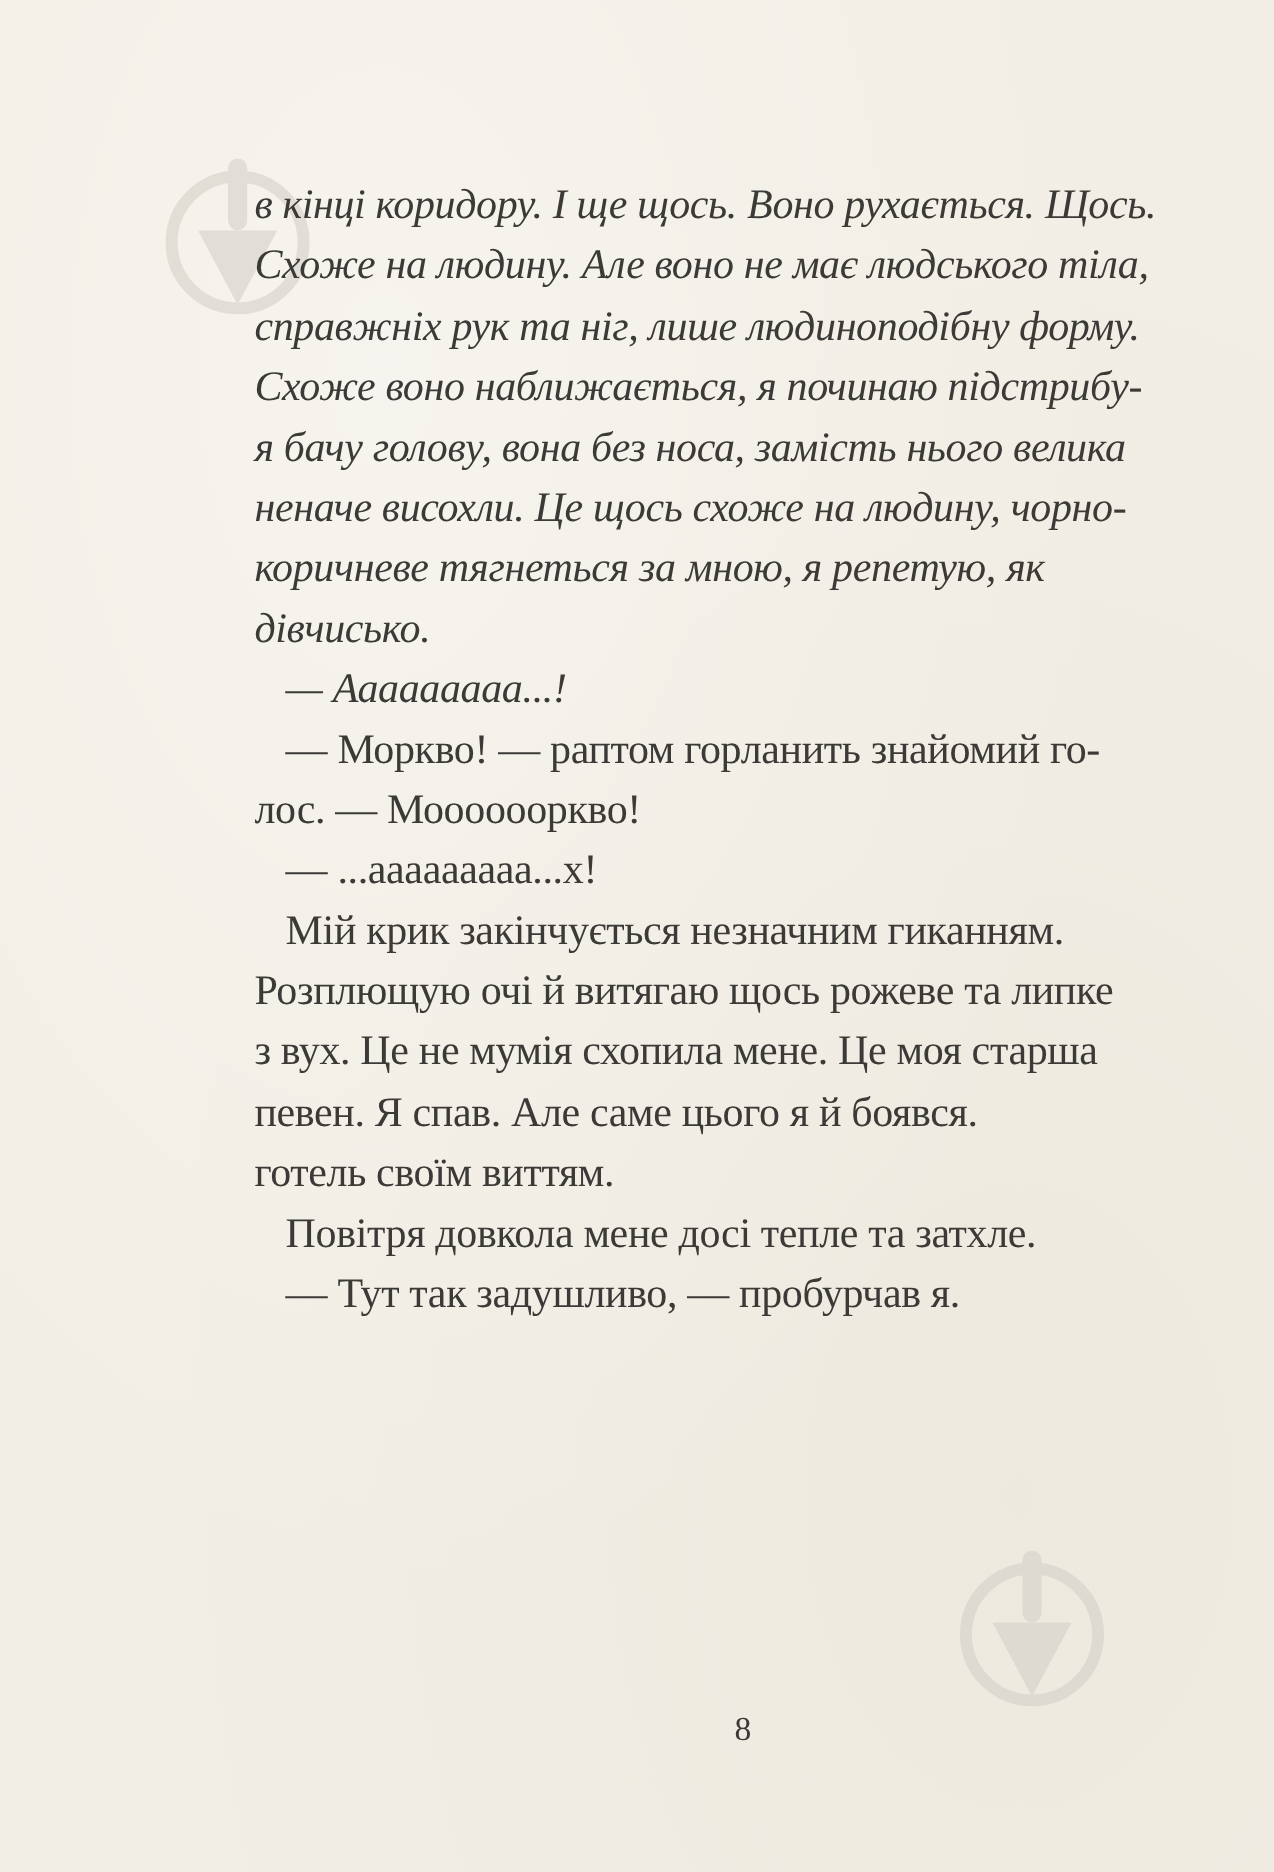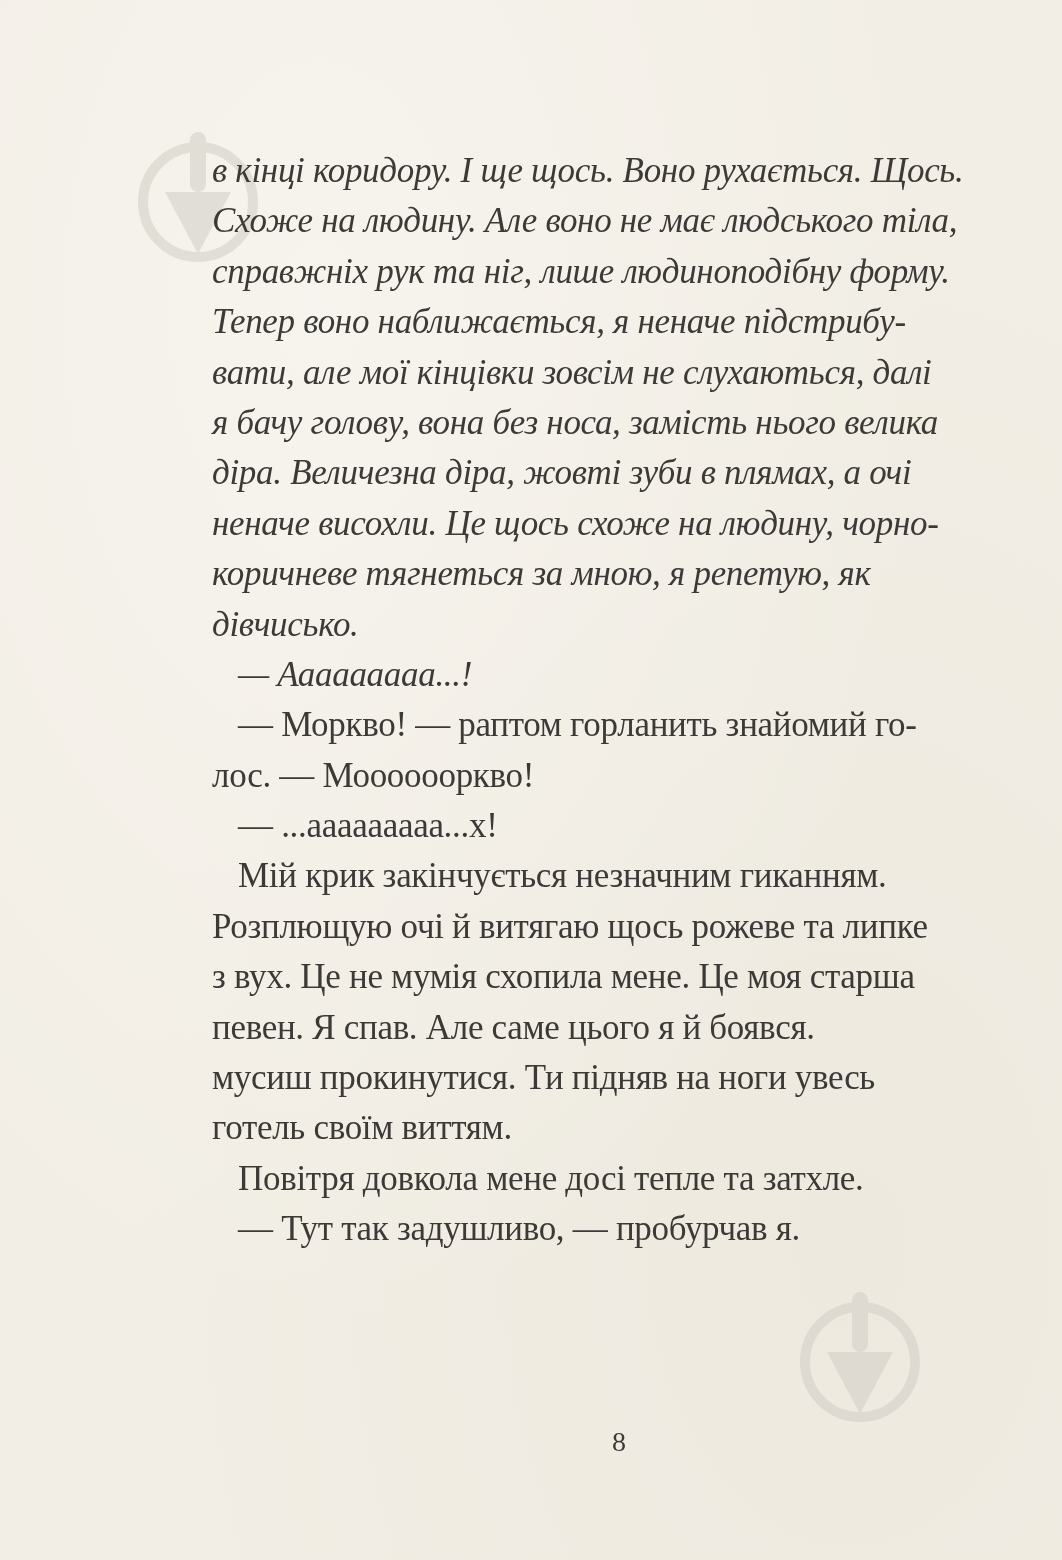--- a/index.html
+++ b/index.html
@@ -67,41 +67,38 @@
     <circle cx="65" cy="70" r="55" fill="none" stroke="#d2cec6" stroke-width="10"></circle>
     <rect x="57" y="0" width="16" height="60" rx="8" fill="#d2cec6"></rect>
     <polygon points="32,60 98,60 65,122" fill="#d2cec6"></polygon>
   </svg>
 
   <div class="text-block">
 
     <div class="line italic">в кінці коридору. І ще щось. Воно рухається. Щось.</div>
     <div class="line italic">Схоже на людину. Але воно не має людського тіла,</div>
     <div class="line italic">справжніх рук та ніг, лише людиноподібну форму.</div>
-    <div class="line italic">Тепер воно наближається, я неначе підстрибу-</div>
-    <div class="line italic">вати, але мої кінцівки зовсім не слухаються, далі</div>
+    <div class="line italic">Схоже воно наближається, я починаю підстрибу-</div>
     <div class="line italic">я бачу голову, вона без носа, замість нього велика</div>
-    <div class="line italic">діра. Величезна діра, жовті зуби в плямах, а очі</div>
     <div class="line italic">неначе висохли. Це щось схоже на людину, чорно-</div>
     <div class="line italic">коричневе тягнеться за мною, я репетую, як</div>
     <div class="line italic">дівчисько.</div>
 
     <div class="line italic indent">— Ааааааааа...!</div>
 
     <div class="line indent">— Моркво! — раптом горланить знайомий го-</div>
     <div class="line">лос. — Мооооооркво!</div>
 
     <div class="line indent">— ...ааааааааа...х!</div>
 
     <div class="line indent">Мій крик закінчується незначним гиканням.</div>
     <div class="line">Розплющую очі й витягаю щось рожеве та липке</div>
     <div class="line">з вух. Це не мумія схопила мене. Це моя старша</div>
     <div class="line">певен. Я спав. Але саме цього я й боявся.</div>
 
-    <div class="line">мусиш прокинутися. Ти підняв на ноги увесь</div>
     <div class="line">готель своїм виттям.</div>
 
     <div class="line indent">Повітря довкола мене досі тепле та затхле.</div>
 
     <div class="line indent">— Тут так задушливо, — пробурчав я.</div>
   </div>
 
   <svg class="watermark wm-bottom" viewBox="0 0 130 130">
     <circle cx="65" cy="70" r="55" fill="none" stroke="#d2cec6" stroke-width="10"></circle>
     <rect x="57" y="0" width="16" height="60" rx="8" fill="#d2cec6"></rect>

